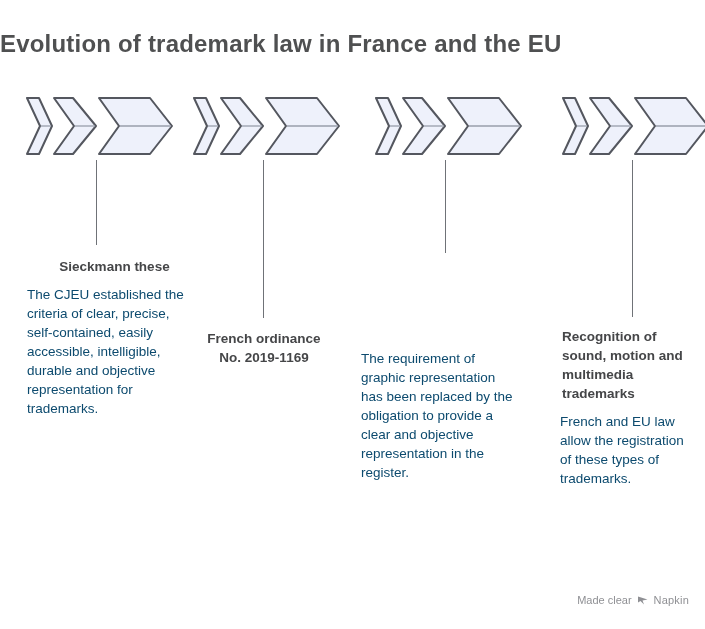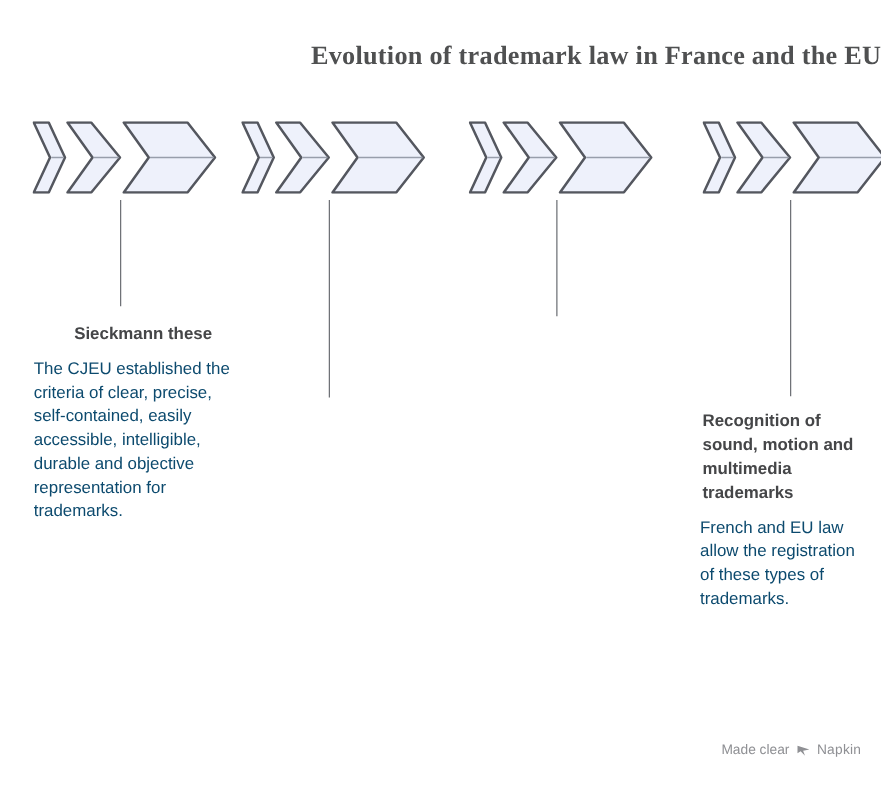--- a/index.html
+++ b/index.html
@@ -2,22 +2,22 @@
 <html><head>
 <meta charset="utf-8">
 <style>
   html,body{margin:0;padding:0;background:#ffffff;}
   .canvas{
     position:relative;width:705px;height:629px;background:#ffffff;
     font-family:"Liberation Sans",sans-serif;overflow:hidden;
   }
   .main-title{
     position:absolute;top:30px;left:0;width:705px;
-    text-align:right;font-size:21px;font-weight:bold;color:#4f5051;
-    letter-spacing:.2px;margin:0;line-height:28px;font-family:Liberation Serif, serif;
+    text-align:left;font-size:24px;font-weight:bold;color:#4f5051;
+    letter-spacing:.2px;margin:0;line-height:28px;
   }
   .arrow-group{position:absolute;top:97px;width:148px;height:58px;}
   .connector{position:absolute;width:1px;background:#6f7277;}
   .ms-title{
     position:absolute;font-size:13.5px;font-weight:bold;color:#454648;
     line-height:19px;white-space:pre-line;margin:0;
   }
   .ms-body{
     position:absolute;font-size:13.5px;color:#0c4a6e;
     line-height:19px;white-space:pre-line;margin:0;
@@ -101,21 +101,30 @@
 
   <div class="ms-title ta-c" style="left:27px;top:257px;width:175px">Sieckmann these</div>
   <div class="ms-body ta-l" style="left:27px;top:285px;width:178px">The CJEU established the
 criteria of clear, precise,
 self-contained, easily
 accessible, intelligible,
 durable and objective
 representation for
 trademarks.</div>
 
+  <div class="ms-title ta-c" style="left:194px;top:329px;width:140px">French ordinance
+No. 2019-1169</div>
 
+  <div class="ms-body ta-l" style="left:361px;top:349px;width:180px">The requirement of
+graphic representation
+has been replaced by the
+obligation to provide a
+clear and objective
+representation in the
+register.</div>
 
   <div class="ms-title ta-l" style="left:562px;top:327px;width:145px">Recognition of
 sound, motion and
 multimedia
 trademarks</div>
   <div class="ms-body ta-l" style="left:560px;top:412px;width:148px">French and EU law
 allow the registration
 of these types of
 trademarks.</div>
 

